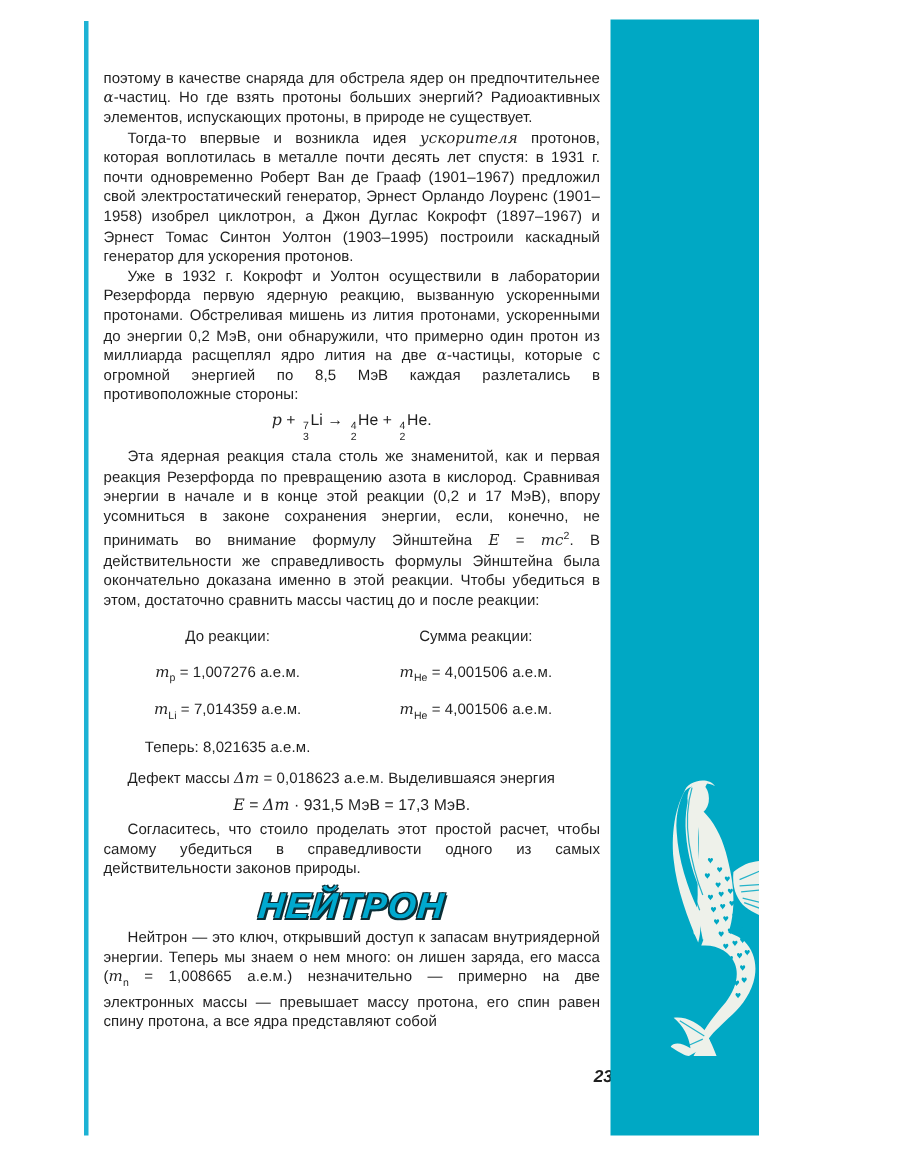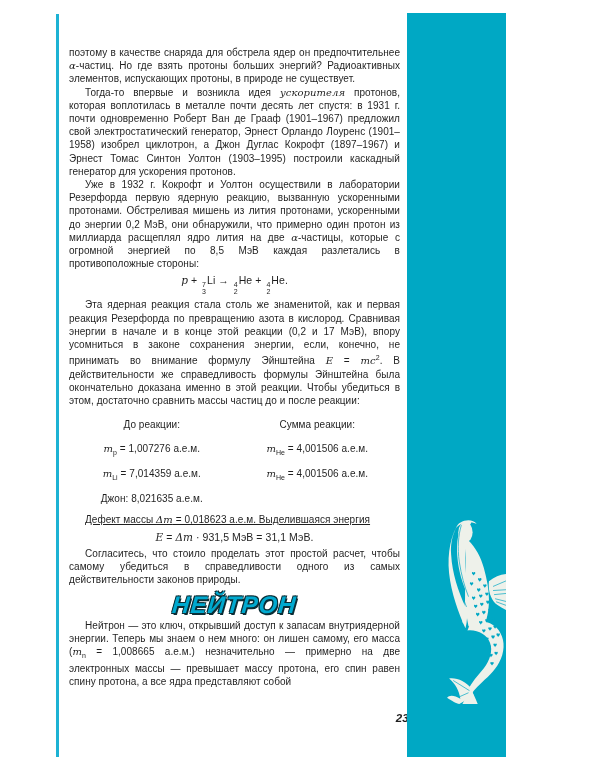--- a/index.html
+++ b/index.html
@@ -23,21 +23,21 @@
   .gi{font-family:"DejaVu Serif",serif;font-style:italic;}
   sup.s2{font-size:7px;}
   sub.msub{font-size:7px;font-family:"Liberation Sans",sans-serif;font-style:normal;}
   .formula{text-align:center;text-indent:0;margin:4px 0 3px;font-size:10.5px;}
   .nuc{display:inline-flex;flex-direction:column;align-items:center;vertical-align:-3px;
        line-height:1;font-size:7px;margin:0 1px 0 2px;}
   .mass-table{display:flex;margin:8px 0 4px;text-indent:0;}
   .mass-table .col{width:50%;text-align:center;}
   .mass-table .th{line-height:20px;margin-bottom:3px;}
   .mass-table .tr{line-height:21px;}
-  .defect{margin-top:4px;text-decoration:underline;}
+  .defect{margin-top:4px;}
   .heading{margin:12px 0 7px;text-align:center;font-size:24px;font-weight:bold;font-style:italic;
            color:var(--heading-teal);letter-spacing:1px;transform:skewX(-5deg);
            text-shadow:-1px -1px 0 var(--heading-outline),1px -1px 0 var(--heading-outline),
                        -1px 1px 0 var(--heading-outline),1.6px 1.6px 0 var(--heading-outline);}
   .page-num{position:absolute;left:375px;top:712px;width:40px;text-align:right;
             font-size:11.5px;font-style:italic;font-weight:bold;}
 </style>
 </head>
 <body>
 
@@ -64,38 +64,38 @@
           <span>2</span>
         </span><span>He</span><span>.</span></div>
 
     <p class="body"><span>Эта ядерная реакция стала столь же знаменитой, как и первая реакция Резерфорда по превращению азота в кислород. Сравнивая энергии в начале и в конце этой реакции (0,2 и 17 МэВ), впору усомниться в законе сохранения энергии, если, конечно, не принимать во внимание формулу Эйнштейна </span><span class="mi">E</span><span> = </span><span class="mi">mc</span><sup class="s2">2</sup><span>. В действительности же справедливость формулы Эйнштейна была окончательно доказана именно в этой реакции. Чтобы убедиться в этом, достаточно сравнить массы частиц до и после реакции:</span></p>
 
     <div class="mass-table">
       <div class="col">
         <div class="th">До реакции:</div>
         <div class="tr"><span class="mi">m</span><sub class="msub">p</sub><span> = 1,007276 а.е.м.</span></div>
         <div class="tr"><span class="mi">m</span><sub class="msub">Li</sub><span> = 7,014359 а.е.м.</span></div>
-        <div class="tr">Джон: 8,021635 а.е.м.</div>
+        <div class="tr">Теперь: 8,021635 а.е.м.</div>
       </div>
       <div class="col">
         <div class="th">Сумма реакции:</div>
         <div class="tr"><span class="mi">m</span><sub class="msub">He</sub><span> = 4,001506 а.е.м.</span></div>
         <div class="tr"><span class="mi">m</span><sub class="msub">He</sub><span> = 4,001506 а.е.м.</span></div>
       </div>
     </div>
 
     <p class="body defect"><span>Дефект массы </span><span class="mi">Δm</span><span> = 0,018623 а.е.м. Выделившаяся энергия</span></p>
 
-    <div class="formula"><span class="mi">E</span><span> = </span><span class="mi">Δm</span><span> · 931,5 МэВ = 31,1 МэВ.</span></div>
+    <div class="formula"><span class="mi">E</span><span> = </span><span class="mi">Δm</span><span> · 931,5 МэВ = 17,3 МэВ.</span></div>
 
     <p class="body">Согласитесь, что стоило проделать этот простой расчет, чтобы самому убедиться в справедливости одного из самых действительности законов природы.</p>
 
     <h2 class="heading">НЕЙТРОН</h2>
 
-    <p class="body"><span>Нейтрон — это ключ, открывший доступ к запасам внутриядерной энергии. Теперь мы знаем о нем много: он лишен самому, его масса (</span><span class="mi">m</span><sub class="msub">n</sub><span> = 1,008665 а.е.м.) незначительно — примерно на две электронных массы — превышает массу протона, его спин равен спину протона, а все ядра представляют собой</span></p>
+    <p class="body"><span>Нейтрон — это ключ, открывший доступ к запасам внутриядерной энергии. Теперь мы знаем о нем много: он лишен заряда, его масса (</span><span class="mi">m</span><sub class="msub">n</sub><span> = 1,008665 а.е.м.) незначительно — примерно на две электронных массы — превышает массу протона, его спин равен спину протона, а все ядра представляют собой</span></p>
 
   </div>
 
   <div class="page-num">237</div>
 
   <div class="panel">
     <svg class="mermaid" viewBox="0 0 86 182" xmlns="http://www.w3.org/2000/svg">
       <defs>
         <path id="sc" d="M0 1.4 C-0.2 0.5 -1.7 0 -1.7 -1.1 C-1.7 -2.2 -0.4 -2.6 0 -1.5 C0.4 -2.6 1.7 -2.2 1.7 -1.1 C1.7 0 0.2 0.5 0 1.4 Z"></path>
       </defs>

